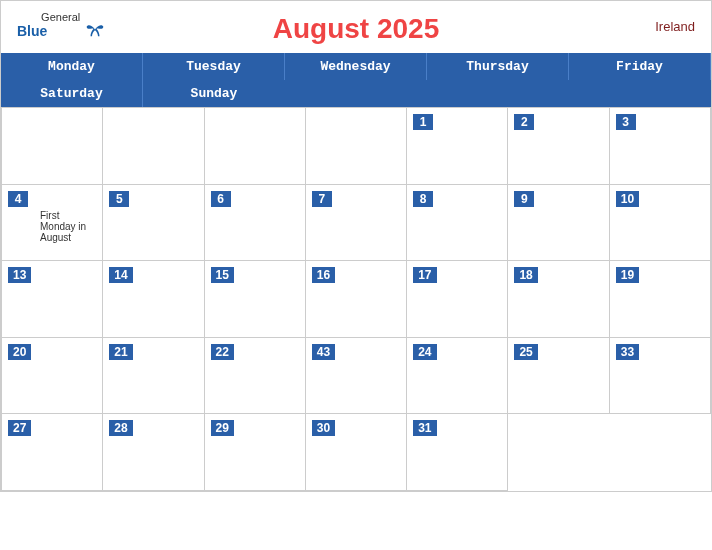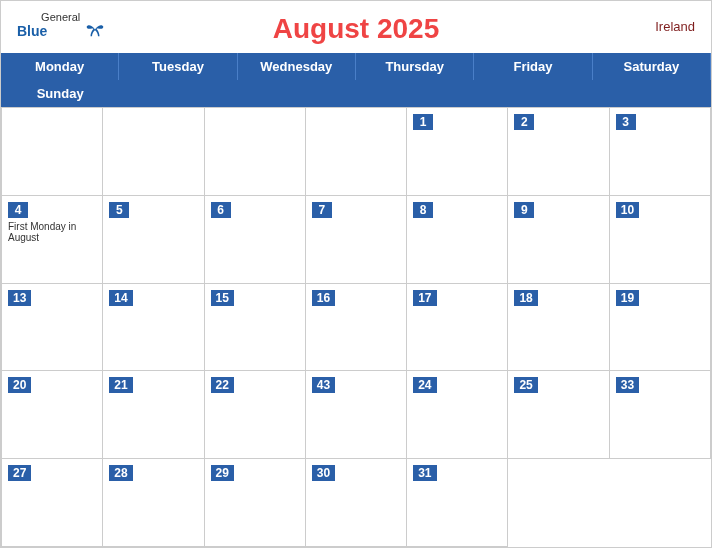--- a/index.html
+++ b/index.html
@@ -5,21 +5,21 @@
     * { box-sizing: border-box; margin: 0; padding: 0; }
     body {
       font-family: Arial, sans-serif;
       background: #fff;
       width: 712px;
       height: 550px;
       overflow: hidden;
     }
     .calendar-container {
       width: 712px;
-      height: 548px;
+      height: 492px;
       background: #fff;
       border: 1px solid #ccc;
       display: flex;
       flex-direction: column;
     }
     .calendar-header {
       display: flex;
       align-items: center;
       justify-content: center;
       padding: 12px 16px 8px;
@@ -59,22 +59,23 @@
     }
     .country-label {
       position: absolute;
       right: 16px;
       top: 18px;
       font-size: 13px;
       color: #7f1d1d;
     }
     .days-header {
       display: grid;
-      grid-template-columns: repeat(6, 1fr);
+      grid-template-columns: repeat(5, 1fr);
       background: #2a5fa8;
+      font-family: Liberation Mono, monospace;
     }
     .day-header {
       color: #fff;
       text-align: center;
       padding: 6px 4px;
       font-size: 13px;
       font-weight: bold;
       border-right: 1px solid #4a7fc8;
     }
     .day-header:last-child {
@@ -106,20 +107,21 @@
       min-width: 20px;
       text-align: center;
     }
     .cell-empty {
       background: #fff;
     }
     .cell-event {
       font-size: 10px;
       color: #333;
       margin-top: 3px;
+      margin-left: 32px;
     }
   </style>
 </head>
 <body>
 
 <div class="calendar-container">
   <div class="calendar-header">
     <div class="logo">
       <span class="logo-text-general">General</span>
       <span class="logo-text-blue">

